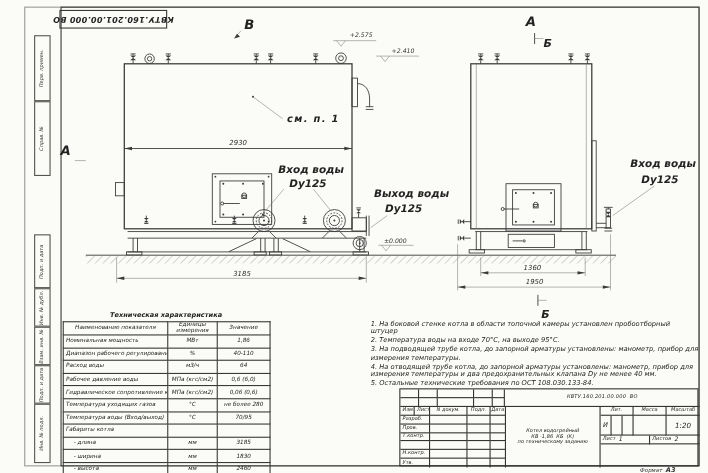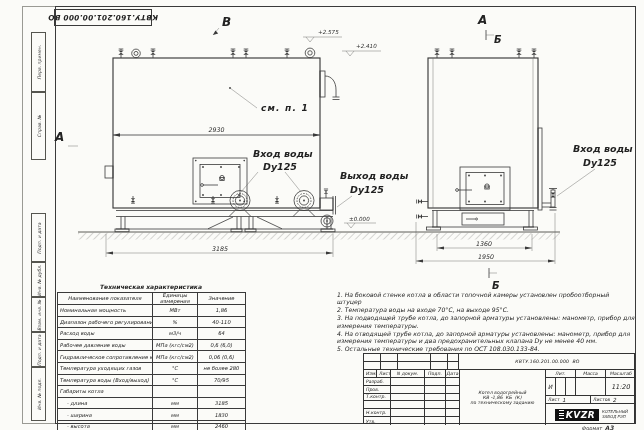--- a/index.html
+++ b/index.html
@@ -464,38 +464,28 @@
       <div>по техническому заданию</div>
     </div>
 
     <div class="c ctr" style="left:182px;top:16px;width:30px;height:8px">Лит.</div>
     <div class="c ctr" style="left:212px;top:16px;width:30px;height:8px">Масса</div>
     <div class="c ctr" style="left:242px;top:16px;width:30px;height:8px;border-right:none">Масштаб</div>
     <div class="c ctr" style="left:182px;top:24px;width:10px;height:18px;font-size:6px">И</div>
     <div class="c" style="left:192px;top:24px;width:10px;height:18px"></div>
     <div class="c" style="left:202px;top:24px;width:10px;height:18px"></div>
     <div class="c ctr" style="left:212px;top:24px;width:30px;height:18px"></div>
-    <div class="c ctr" style="left:242px;top:24px;width:30px;height:18px;border-right:none;font-size:6.5px">11:20</div>
+    <div class="c ctr" style="left:242px;top:24px;width:30px;height:18px;border-right:none;font-size:6.5px">1:20</div>
 
     <div class="c" style="left:182px;top:42px;width:45px;height:8px">
       <span class="lbl">Лист</span>&nbsp;&nbsp;<span style="font-size:5.6px">1</span>
     </div>
     <div class="c" style="left:227px;top:42px;width:45px;height:8px;border-right:none">
       <span class="lbl">Листов</span>&nbsp;&nbsp;<span style="font-size:5.6px">2</span>
     </div>
 
-    <div class="c logo-row" style="left:182px;top:50px;width:90px;height:21px;border-right:none;border-bottom:none">
-      <div class="logo-box">
-          <span class="logo-bars"></span>
-          <span>KVZR</span>
-        </div>
-      <div class="company">
-        <div>КОТЕЛЬНЫЙ</div>
-        <div>ЗАВОД РЭП</div>
-      </div>
-    </div>
   </div>
 
   <div class="abs fmt">
     <span>Формат</span>&nbsp;&nbsp;<b>А3</b>
   </div>
 
 </div>
 
 </body></html>

